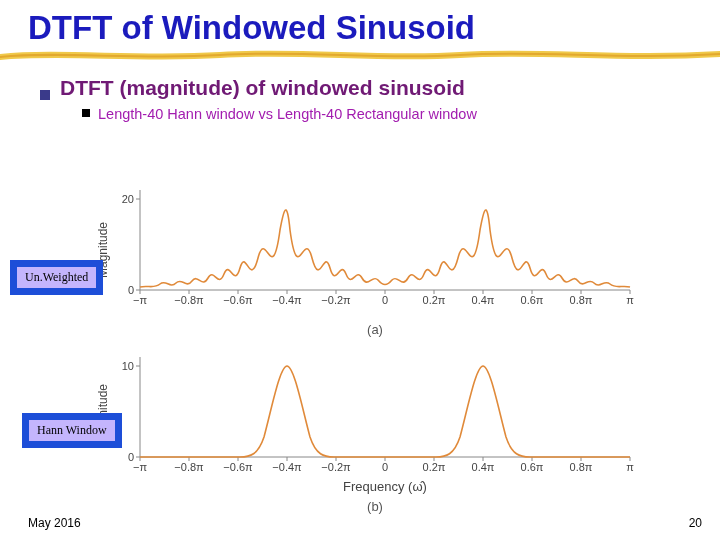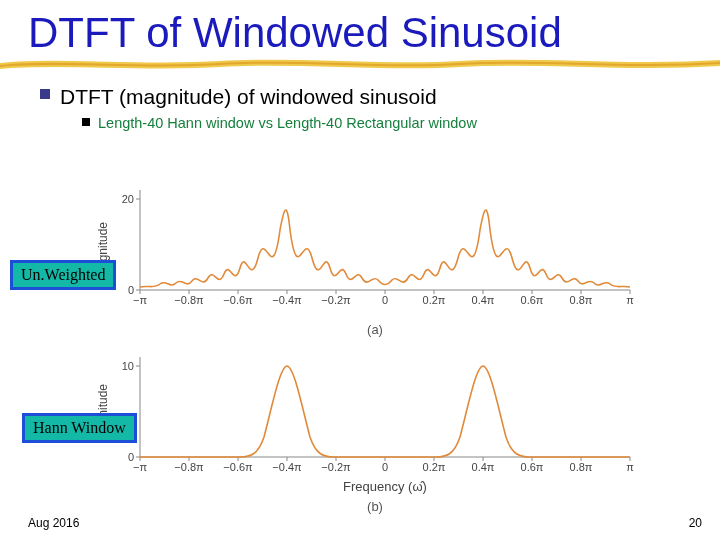--- a/index.html
+++ b/index.html
@@ -6,71 +6,72 @@
   body {
     width: 720px;
     height: 540px;
     background: #fff;
     font-family: Arial, Helvetica, sans-serif;
     position: relative;
     overflow: hidden;
   }
   .title {
     font-family: "Arial Black", Arial, sans-serif;
-    font-weight: 400;
-    font-size: 42px;
+    font-weight: 700;
+    font-size: 33px;
     color: #1b1bbd;
     line-height: 1.08;
     padding: 10px 20px 2px 28px;
   }
   .underline-wrap {
     position: relative;
     height: 22px;
   }
   .underline {
     position: absolute;
     left: 0;
     width: 720px;
     height: 14px;
   }
   .bullet-row {
     display: flex;
-    align-items: flex-start;
+    align-items: flex-end;
     margin: 6px 0 4px 40px;
     font-size: 21px;
-    color: #000000;
+    color: #701a75;
+    font-weight: bold;
   }
   .bullet-row .sq { color: #3a3a8a; font-size: 16px; margin-right: 10px; margin-top: 4px; display:inline-block; width:10px; height:10px; background:#3a3a8a; }
   .sub-bullet-row {
     display: flex;
     align-items: flex-start;
     margin: 6px 0 6px 82px;
     font-size: 14.5px;
-    color: #15803d;
+    color: #a21caf;
   }
   .sub-bullet-row .sq { color:#000; margin-right:8px; margin-top:3px; display:inline-block; width:8px; height:8px; background:#000; }
   .charts {
     position: absolute;
     left: 95px;
     top: 180px;
     width: 560px;
   }
   .chart-box { position: relative; }
   .chart-sublabel {
     text-align:center;
     font-size: 13px;
     color:#555;
     margin-top: -2px;
   }
   .overlay-label {
     position: absolute;
-    background: #14b8a6;
-    border: 3px solid #1d4ed8;
+    background: #c4b5fd;
+    border: 7px solid #1d4ed8;
     font-family: "Times New Roman", serif;
-    font-size: 16px;
+    font-size: 12px;
     padding: 3px 8px;
   }
   .footer-date {
     position: absolute;
     left: 28px;
     bottom: 10px;
     font-size: 12px;
     color: #000;
   }
   .footer-page {
@@ -205,14 +206,14 @@
       </g>
       <text class="xlabel" x="290" y="144" text-anchor="middle">Frequency (ω̂)</text>
     </svg>
     <div class="chart-sublabel">(b)</div>
   </div>
 </div>
 
 <div class="overlay-label" style="left:10px; top:260px;">Un.Weighted</div>
 <div class="overlay-label" style="left:10px; top:413px;margin-left:12px;">Hann Window</div>
 
-<div class="footer-date">Aug 2016</div>
+<div class="footer-date">May 2016</div>
 <div class="footer-page">20</div>
 
 </body></html>

